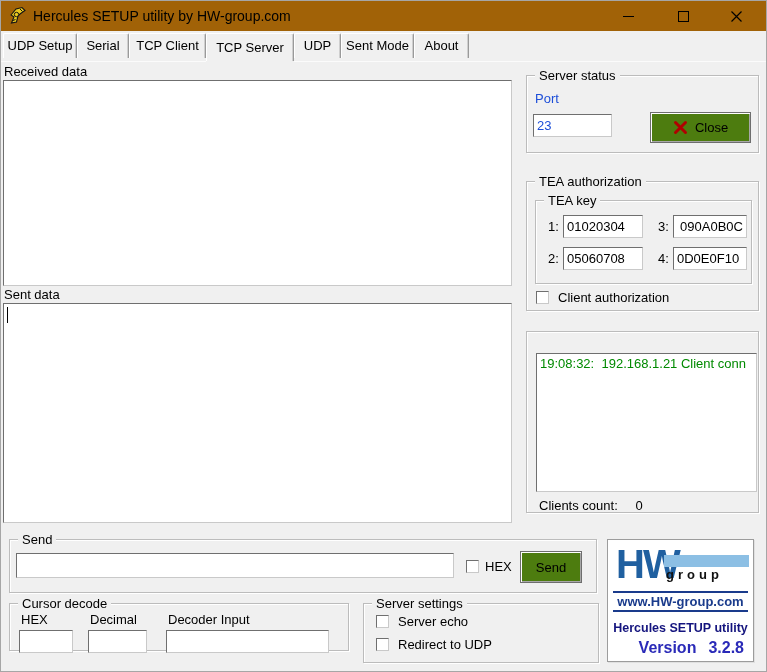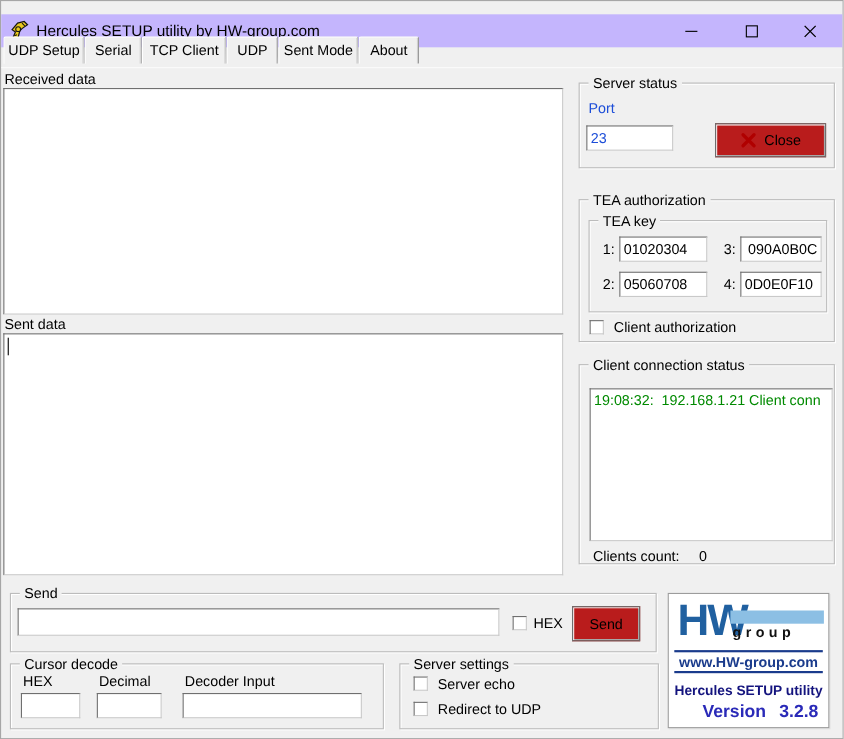--- a/index.html
+++ b/index.html
@@ -2,21 +2,21 @@
 <html><head>
 <meta charset="utf-8">
 <style>
   html,body{margin:0;padding:0;background:#d8d8d8;}
   #app{
     position:relative;width:767px;height:672px;background:#f0f0f0;
     font-family:"Liberation Sans","DejaVu Sans",sans-serif;font-size:13px;color:#000;
     overflow:hidden;border:1px solid #a6a6a6;box-sizing:border-box;
   }
   
-  .titlebar{position:absolute;left:0;top:12px;width:100%;height:30px;background:#c4b5fd;text-align:right;}
+  .titlebar{position:absolute;left:0;top:0;width:100%;height:30px;background:#a16207;text-align:right;}
   .app-icon{position:absolute;left:6px;top:5px;width:20px;height:20px;}
   .title-text{position:absolute;left:32px;top:7px;font-size:14px;white-space:nowrap;}
   .capbtn{position:absolute;top:0;width:46px;height:30px;display:flex;align-items:center;justify-content:center;}
   .capbtn.min{right:115px}.capbtn.max{right:60px}.capbtn.cls{right:7px}
   .glyph-min{width:11px;height:1px;background:#000;}
   .glyph-max{width:9px;height:9px;border:1px solid #000;}
   
   .tabs{position:absolute;left:2px;top:32px;height:28px;display:flex;align-items:flex-start;z-index:3;}
   .tab{
     box-sizing:border-box;height:25px;line-height:23px;text-align:center;background:#f0f0f0;
@@ -32,21 +32,21 @@
     position:absolute;background:#fff;box-sizing:border-box;
     border:1px solid #828282;border-top-color:#6f6f6f;border-left-color:#6f6f6f;
     border-bottom-color:#c9c9c9;border-right-color:#c9c9c9;
   }
   .group{
     position:absolute;box-sizing:border-box;border:1px solid #bcbcbc;
     box-shadow:1px 1px 0 #ffffff, inset 1px 1px 0 #ffffff;
   }
   .glabel{position:absolute;top:-8px;left:8px;background:#f0f0f0;padding:0 4px;white-space:nowrap;}
   .btn{
-    position:absolute;box-sizing:border-box;background:#b91c1c;border:1px solid #6e6e6e;
+    position:absolute;box-sizing:border-box;background:#4d7c0f;border:1px solid #6e6e6e;
     box-shadow:inset 1px 1px 0 #ffffff, inset -1px -1px 0 #a8a8a8;
     display:flex;align-items:center;justify-content:center;gap:7px;cursor:default;
   }
   .cb{
     position:absolute;width:13px;height:13px;background:#fff;box-sizing:border-box;
     border:1px solid #828282;border-top-color:#6f6f6f;border-left-color:#6f6f6f;
     border-bottom-color:#c9c9c9;border-right-color:#c9c9c9;
   }
   .field{position:absolute;box-sizing:border-box;background:#fff;
     border:1px solid #828282;border-top-color:#6f6f6f;border-left-color:#6f6f6f;
@@ -90,20 +90,21 @@
         <path d="M1.5 1.5 L11.5 11.5 M11.5 1.5 L1.5 11.5" stroke="#000" stroke-width="1.2"></path>
       </svg>
     </div>
   </div>
 
   <div class="tabline"></div>
   <div class="tabs">
     <div class="tab" style="width:74px">UDP Setup</div>
     <div class="tab" style="width:52px">Serial</div>
     <div class="tab" style="width:77px">TCP Client</div>
+    <div class="tab active" style="width:88px">TCP Server</div>
     <div class="tab" style="width:47px">UDP</div>
     <div class="tab" style="width:73px">Sent Mode</div>
     <div class="tab" style="width:55px">About</div>
   </div>
 
   <div class="lbl" style="left:3px;top:63px">Received data</div>
   <div class="sunken" style="left:2px;top:79px;width:509px;height:206px"></div>
 
   <div class="lbl" style="left:3px;top:286px">Sent data</div>
   <div class="sunken" style="left:2px;top:302px;width:509px;height:220px">
@@ -133,41 +134,40 @@
       <div class="lbl" style="left:12px;top:50px">2:</div>
       <input class="field" style="left: 27px; top: 46px; width: 80px; height: 23px;" value="05060708">
       <div class="lbl" style="left:122px;top:50px">4:</div>
       <input class="field" style="left: 137px; top: 46px; width: 74px; height: 23px;" value="0D0E0F10">
     </div>
     <span class="cb" style="left:9px;top:109px"></span>
     <div class="lbl" style="left:31px;top:108px">Client authorization</div>
   </div>
 
   <div class="group" style="left:525px;top:330px;width:233px;height:182px">
-    <span class="glabel">Client connection status</span>
     <div class="sunken" style="left:9px;top:21px;width:221px;height:139px">
       <div class="loglines">19:08:32:  192.168.1.21 Client conn</div>
     </div>
     <div class="lbl" style="left:12px;top:166px">
       <span>Clients count:</span>
       <span style="margin-left:14px">0</span>
     </div>
   </div>
 
   <div class="group" style="left:8px;top:538px;width:588px;height:54px">
     <span class="glabel">Send</span>
     <input class="field" style="left: 6px; top: 13px; width: 438px; height: 25px;" value="">
     <span class="cb" style="left:456px;top:20px"></span>
     <div class="lbl" style="left:475px;top:19px">HEX</div>
     <div class="btn" style="left:510px;top:11px;width:62px;height:32px">
       <span>Send</span>
     </div>
   </div>
 
-  <div class="group" style="left:8px;top:602px;width:340px;height:60px">
+  <div class="group" style="left:8px;top:602px;width:340px;height:48px">
     <span class="glabel">Cursor decode</span>
     <div class="lbl" style="left:11px;top:8px">HEX</div>
     <div class="lbl" style="left:80px;top:8px">Decimal</div>
     <div class="lbl" style="left:158px;top:8px">Decoder Input</div>
     <input class="field" style="left: 9px; top: 26px; width: 54px; height: 23px;" value="">
     <input class="field" style="left: 78px; top: 26px; width: 59px; height: 23px;" value="">
     <input class="field" style="left: 156px; top: 26px; width: 163px; height: 23px;" value="">
   </div>
 
   <div class="group" style="left:362px;top:602px;width:236px;height:60px">

